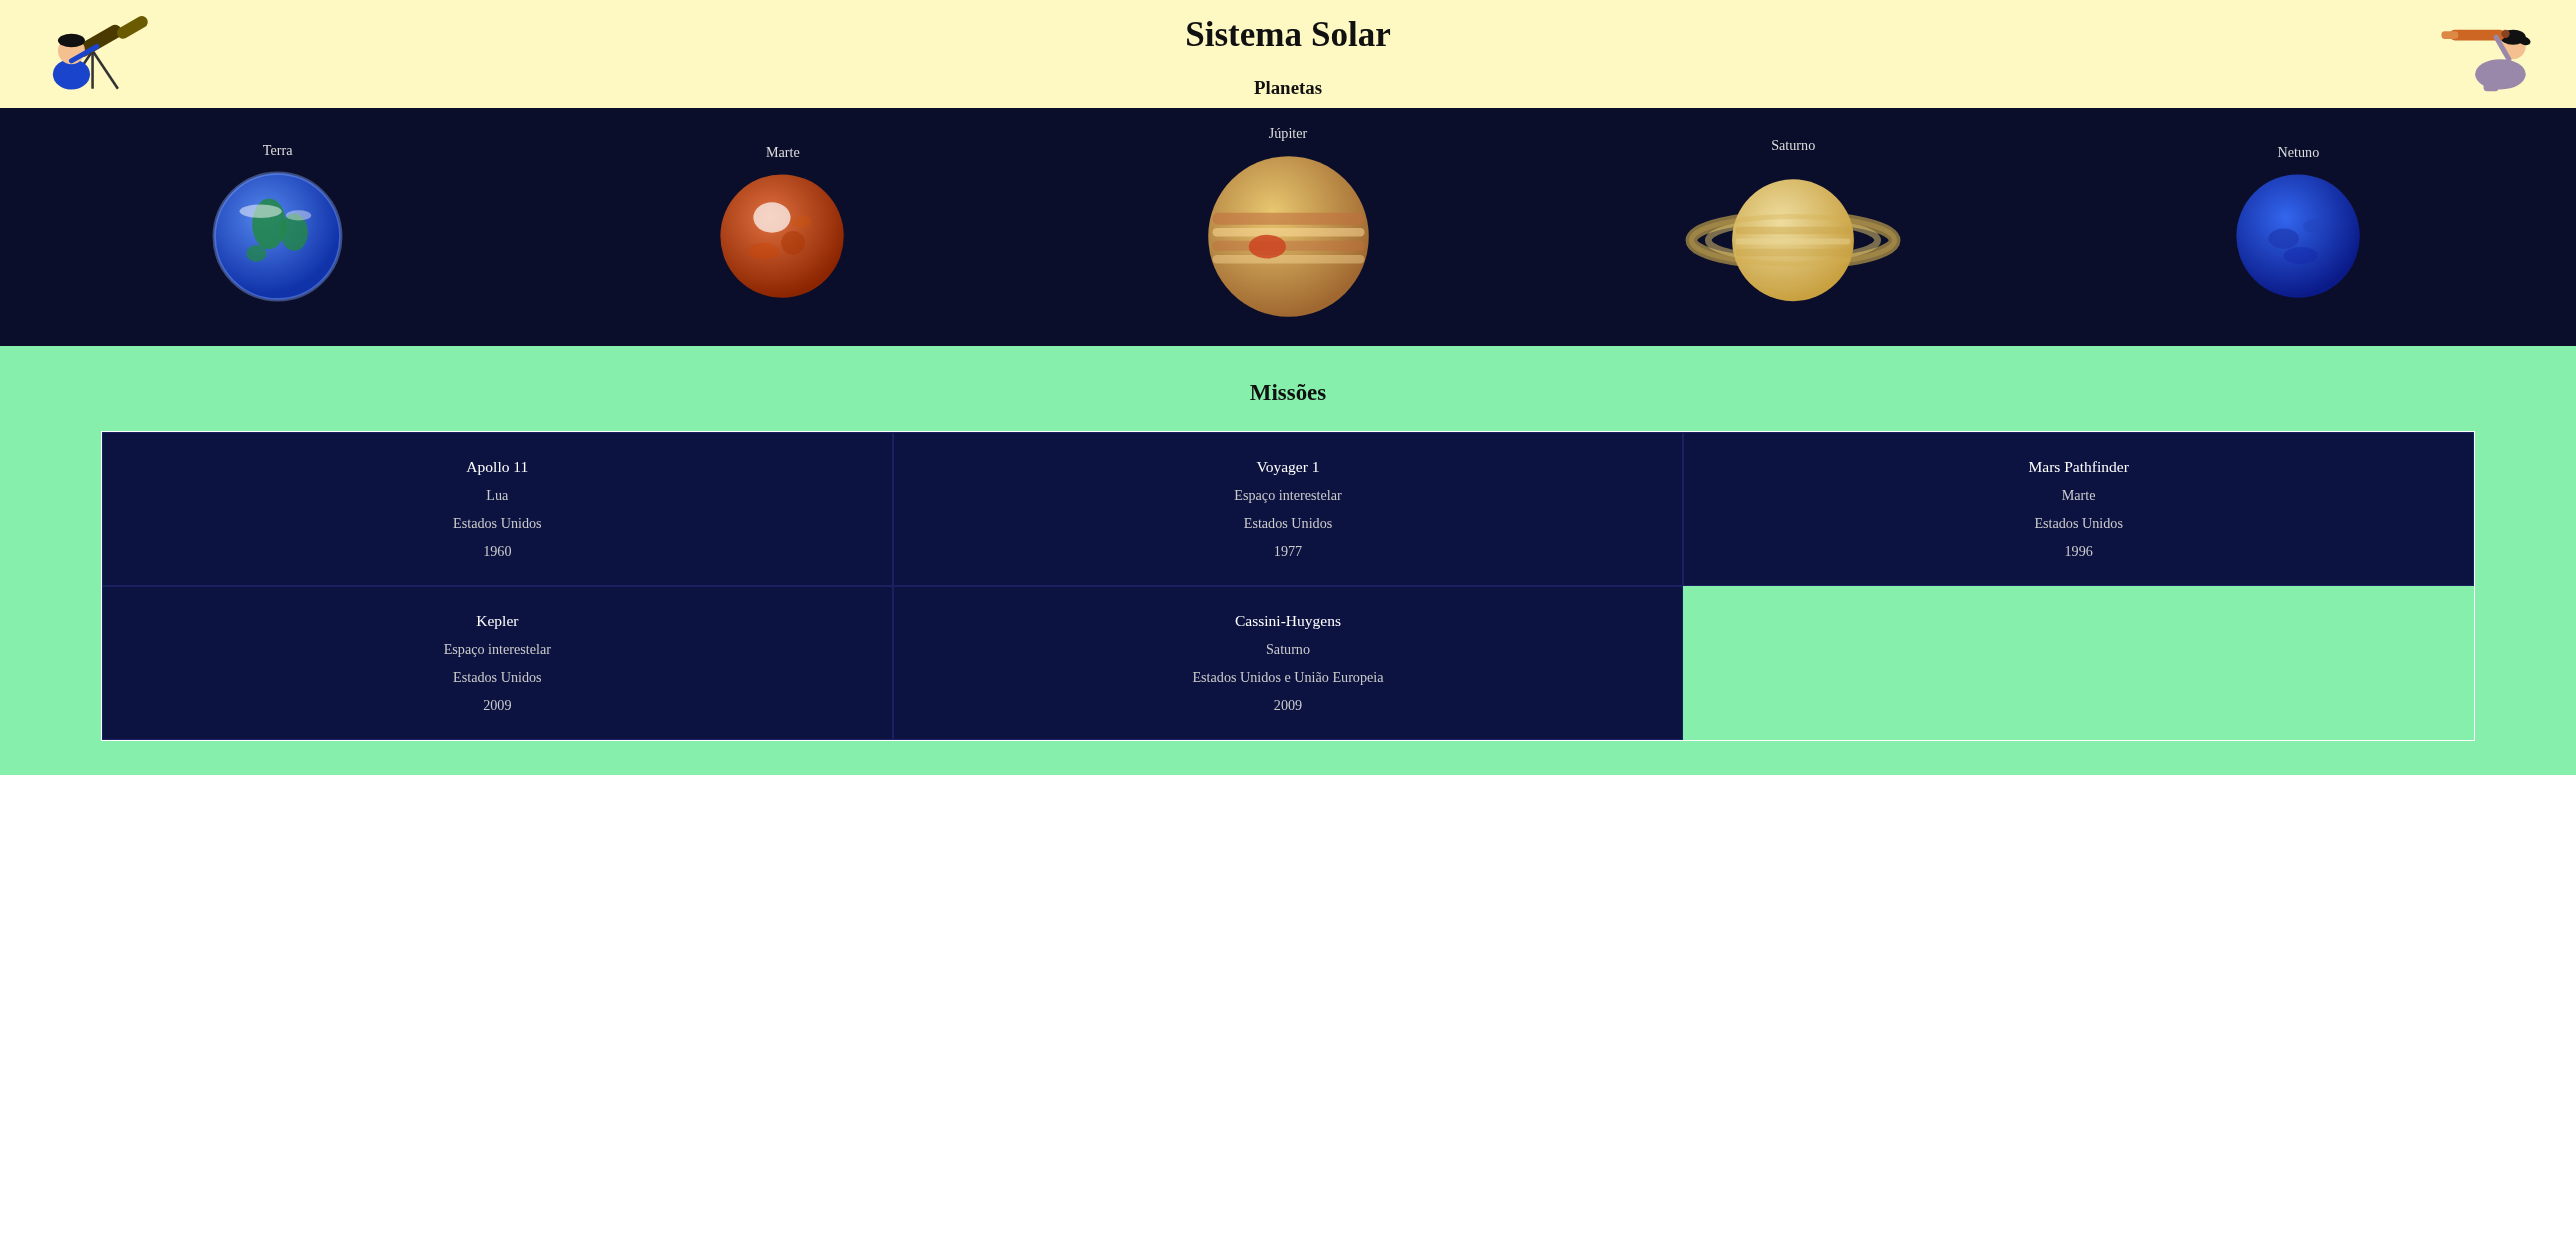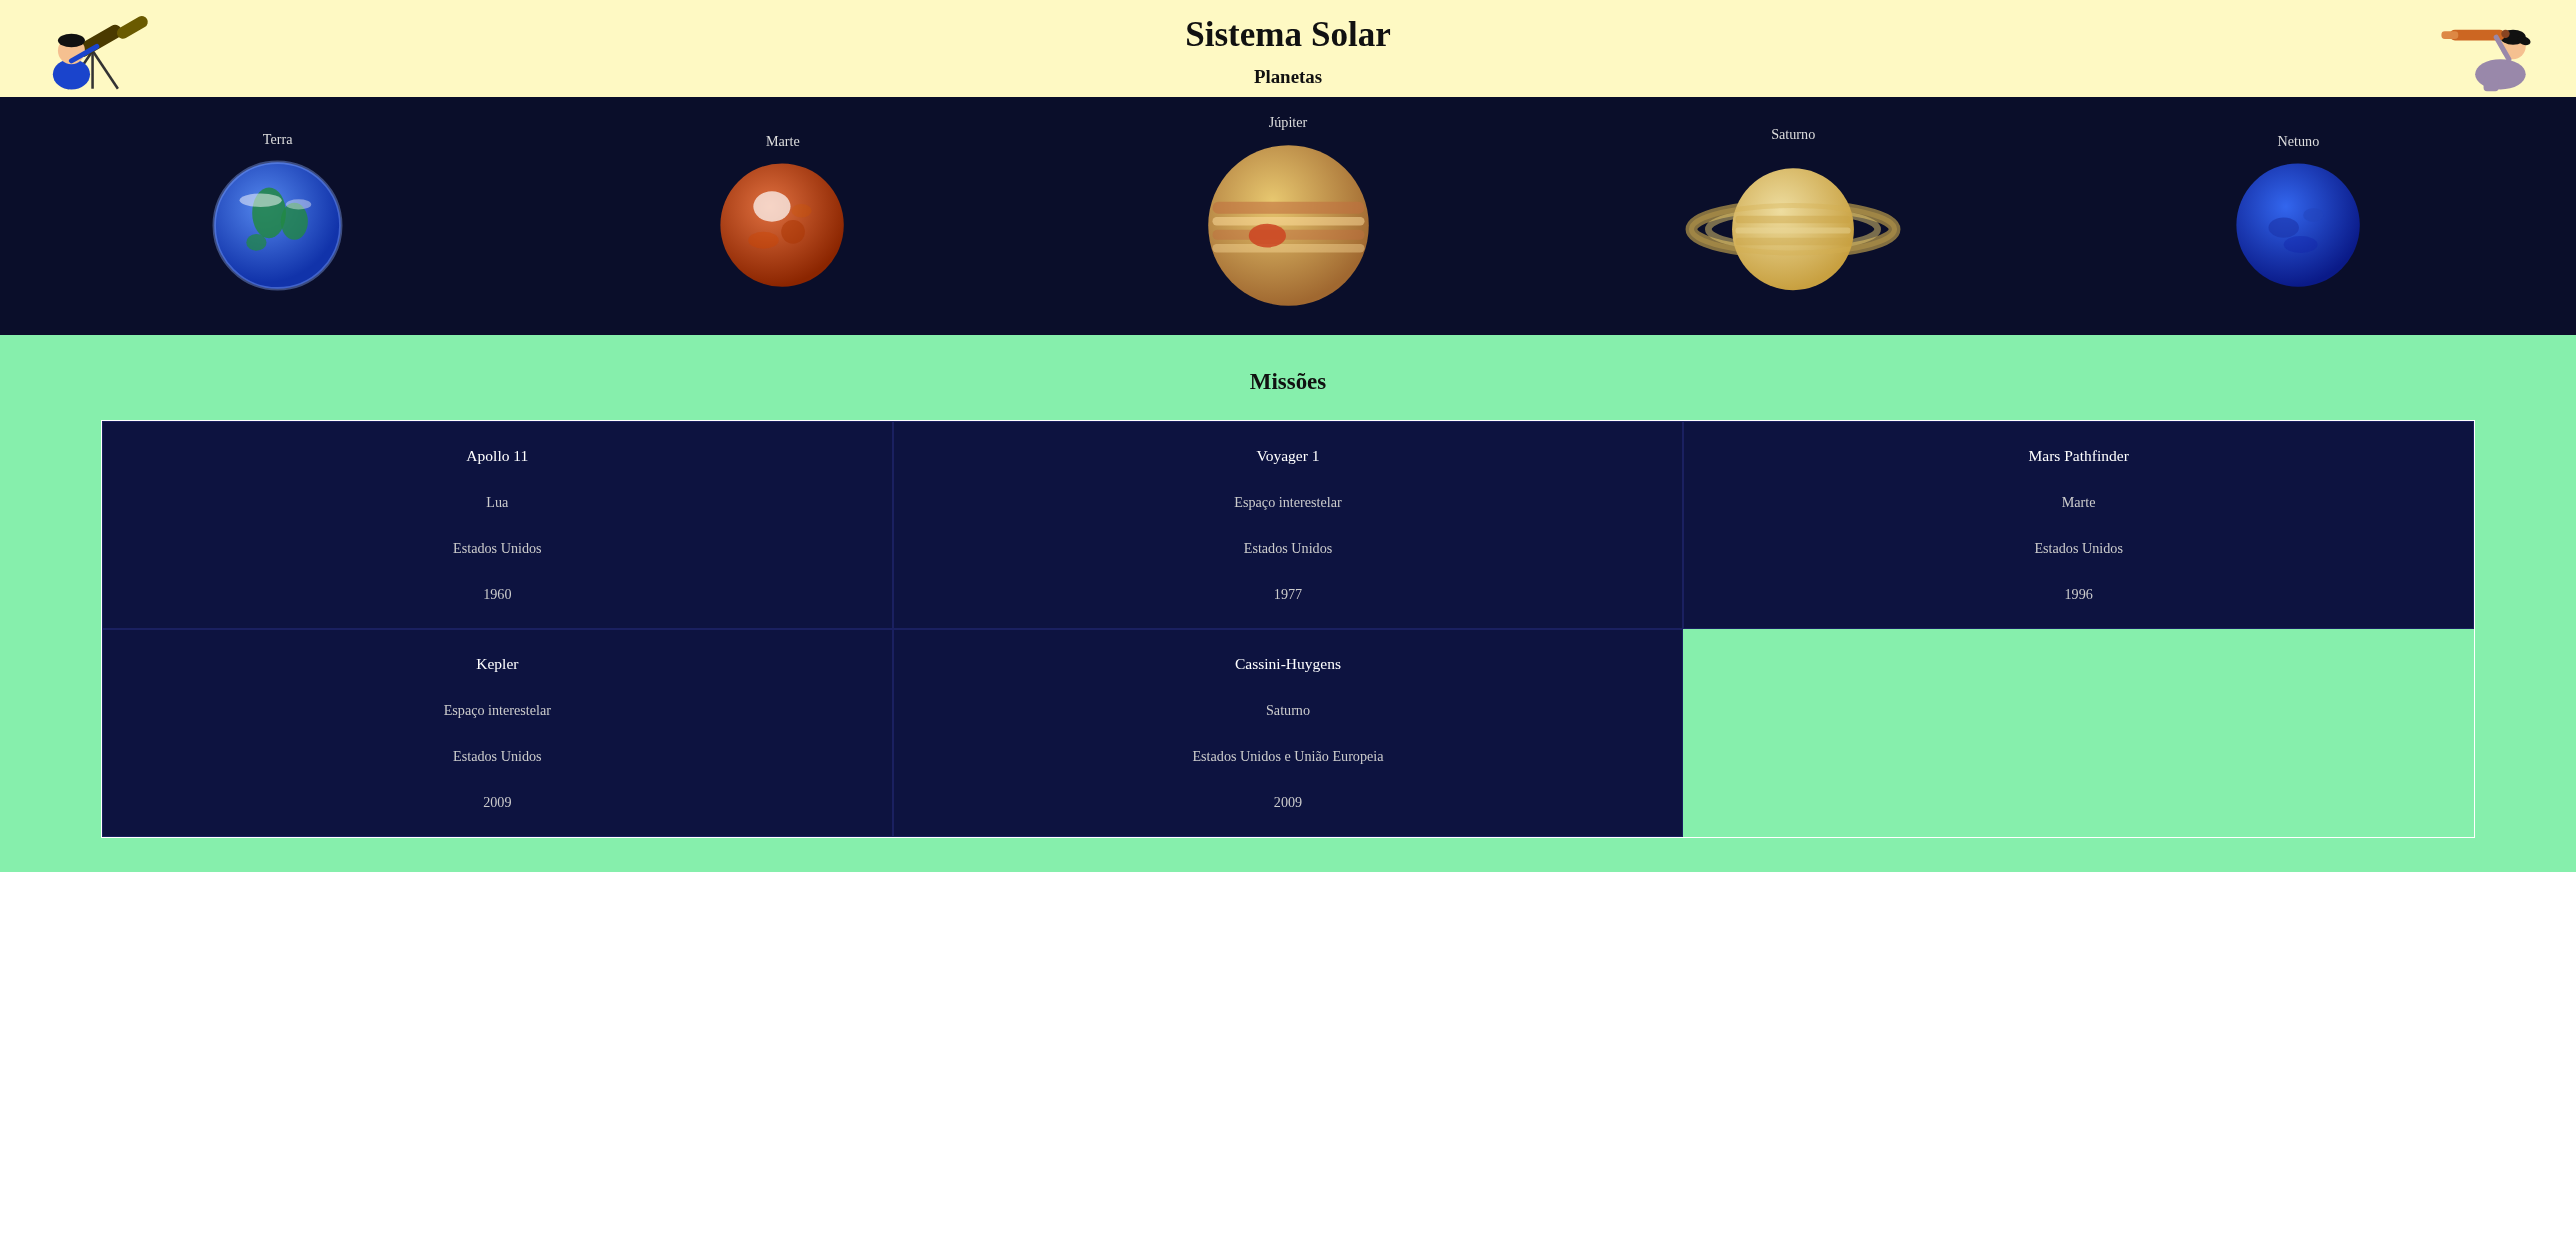--- a/index.html
+++ b/index.html
@@ -14,21 +14,21 @@
     }
     .header h1 {
       font-size: 2.6rem;
       font-weight: bold;
       color: #111;
     }
     .header h2 {
       font-size: 1.4rem;
       font-weight: bold;
       color: #111;
-      margin-top: 11px;
+      margin-top: 22px;
     }
     .astronomer-left {
       position: absolute;
       left: 25px;
       top: 0;
       width: 152px;
       height: 93px;
     }
     .astronomer-right {
       position: absolute;
@@ -90,21 +90,21 @@
       gap: 0;
       border: 1.7px solid #fff;
     }
     .mission-card {
       background: #0d1340;
       border: 0.8px solid #1a2060;
       padding: 25px 17px;
       text-align: center;
       display: flex;
       flex-direction: column;
-      gap: 29px;
+      gap: 11px;
     }
     .mission-name {
       color: #fff;
       font-size: 1.15rem;
       font-weight: normal;
     }
     .mission-destination {
       color: #ccc;
       font-size: 1.05rem;
     }

